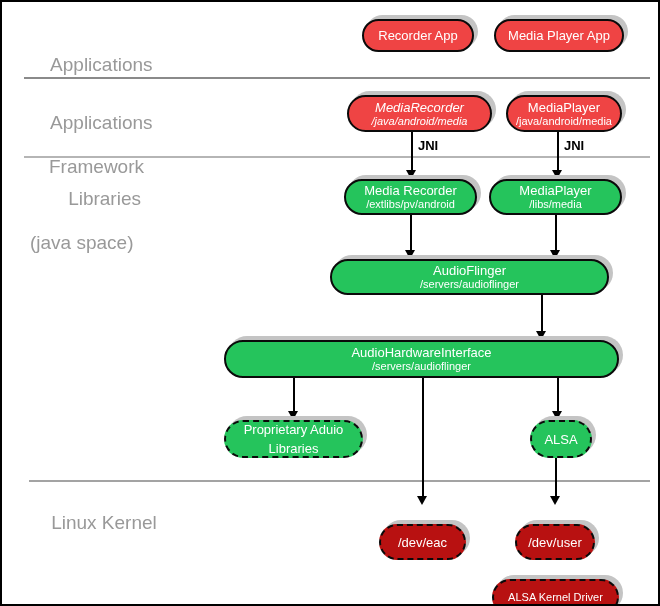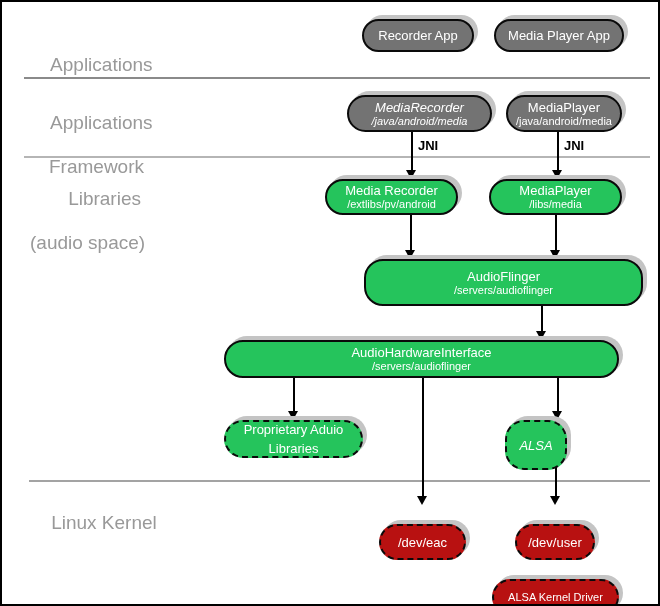--- a/index.html
+++ b/index.html
@@ -14,21 +14,21 @@
   .d1{background:#8a8a8a;}
   .d2{background:#b5b5b5;}
   .d3{background:#a3a3a3;}
   .node{
     position:absolute;display:flex;flex-direction:column;justify-content:center;align-items:center;
     border-radius:19px;box-sizing:border-box;color:#fff;text-align:center;
     box-shadow:4px -4px 0 0 #c4c4c4;
   }
   .node .t{font-size:13px;line-height:15px;white-space:nowrap;}
   .node .s{font-size:11px;line-height:13px;white-space:nowrap;}
-  .blue{background:#737373;}
+  .blue{background:#ef4444;}
   .green{background:#25c45c;}
   .red{background:#b81111;margin-top:19px;}
   .solid{border:2px solid #0a0a0a;}
   .dashed{border:2px dashed #0a0a0a;}
   .vline{position:absolute;width:1.5px;background:#000;}
   .arrow{
     position:absolute;width:0;height:0;
     border-left:5px solid transparent;border-right:5px solid transparent;
     border-top:9px solid #000;
   }
@@ -45,21 +45,21 @@
 
   <div class="layer-label" style="left:28px;top:30px;">
     <span class="l1">Applications</span>
   </div>
   <div class="layer-label" style="left:28px;top:88px;">
     <span class="l1">Applications</span>
     <span class="l2" style="margin-left:19px;">Framework</span>
   </div>
   <div class="layer-label" style="left:28px;top:164px;">
     <span class="l1" style="margin-left:17px;">Libraries</span>
-    <span class="l2">(audio space)</span>
+    <span class="l2">(java space)</span>
   </div>
   <div class="layer-label" style="left:28px;top:488px;">
     <span class="l1">Linux Kernel</span>
   </div>
 
   <div class="vline" style="left:409px;top:130px;height:40px;"></div>
   <div class="arrow" style="left:404px;top:168px;"></div>
   <div class="jni" style="left:416px;top:136px;">JNI</div>
 
   <div class="vline" style="left:555px;top:130px;height:40px;"></div>
@@ -96,44 +96,44 @@
 
   <div class="node blue solid" style="left:345px;top:93px;width:145px;height:37px;font-style:italic;">
     <span class="t">MediaRecorder</span>
     <span class="s">/java/android/media</span>
   </div>
   <div class="node blue solid" style="left:504px;top:93px;width:116px;height:37px;">
     <span class="t">MediaPlayer</span>
     <span class="s">/java/android/media</span>
   </div>
 
-  <div class="node green solid" style="left:323px;top:177px;width:133px;height:36px;">
+  <div class="node green solid" style="left:342px;top:177px;width:133px;height:36px;">
     <span class="t">Media Recorder</span>
     <span class="s">/extlibs/pv/android</span>
   </div>
   <div class="node green solid" style="left:487px;top:177px;width:133px;height:36px;">
     <span class="t">MediaPlayer</span>
     <span class="s">/libs/media</span>
   </div>
 
-  <div class="node green solid" style="left:362px;top:257px;width:279px;height:47px;">
+  <div class="node green solid" style="left:328px;top:257px;width:279px;height:36px;">
     <span class="t">AudioFlinger</span>
     <span class="s">/servers/audioflinger</span>
   </div>
 
   <div class="node green solid" style="left:222px;top:338px;width:395px;height:38px;">
     <span class="t">AudioHardwareInterface</span>
     <span class="s">/servers/audioflinger</span>
   </div>
 
   <div class="node green dashed" style="left:222px;top:418px;width:139px;height:38px;justify-content:space-between;">
     <span class="t">Proprietary Aduio</span>
     <span class="t">Libraries</span>
   </div>
-  <div class="node green dashed" style="left:503px;top:418px;width:62px;height:50px;font-style:italic;">
+  <div class="node green dashed" style="left:528px;top:418px;width:62px;height:38px;">
     <span class="t">ALSA</span>
   </div>
 
   <div class="node red dashed" style="left:377px;top:503px;width:87px;height:36px;">
     <span class="t">/dev/eac</span>
   </div>
   <div class="node red dashed" style="left:513px;top:503px;width:80px;height:36px;">
     <span class="t">/dev/user</span>
   </div>
   <div class="node red dashed" style="left:490px;top:558px;width:127px;height:36px;">

